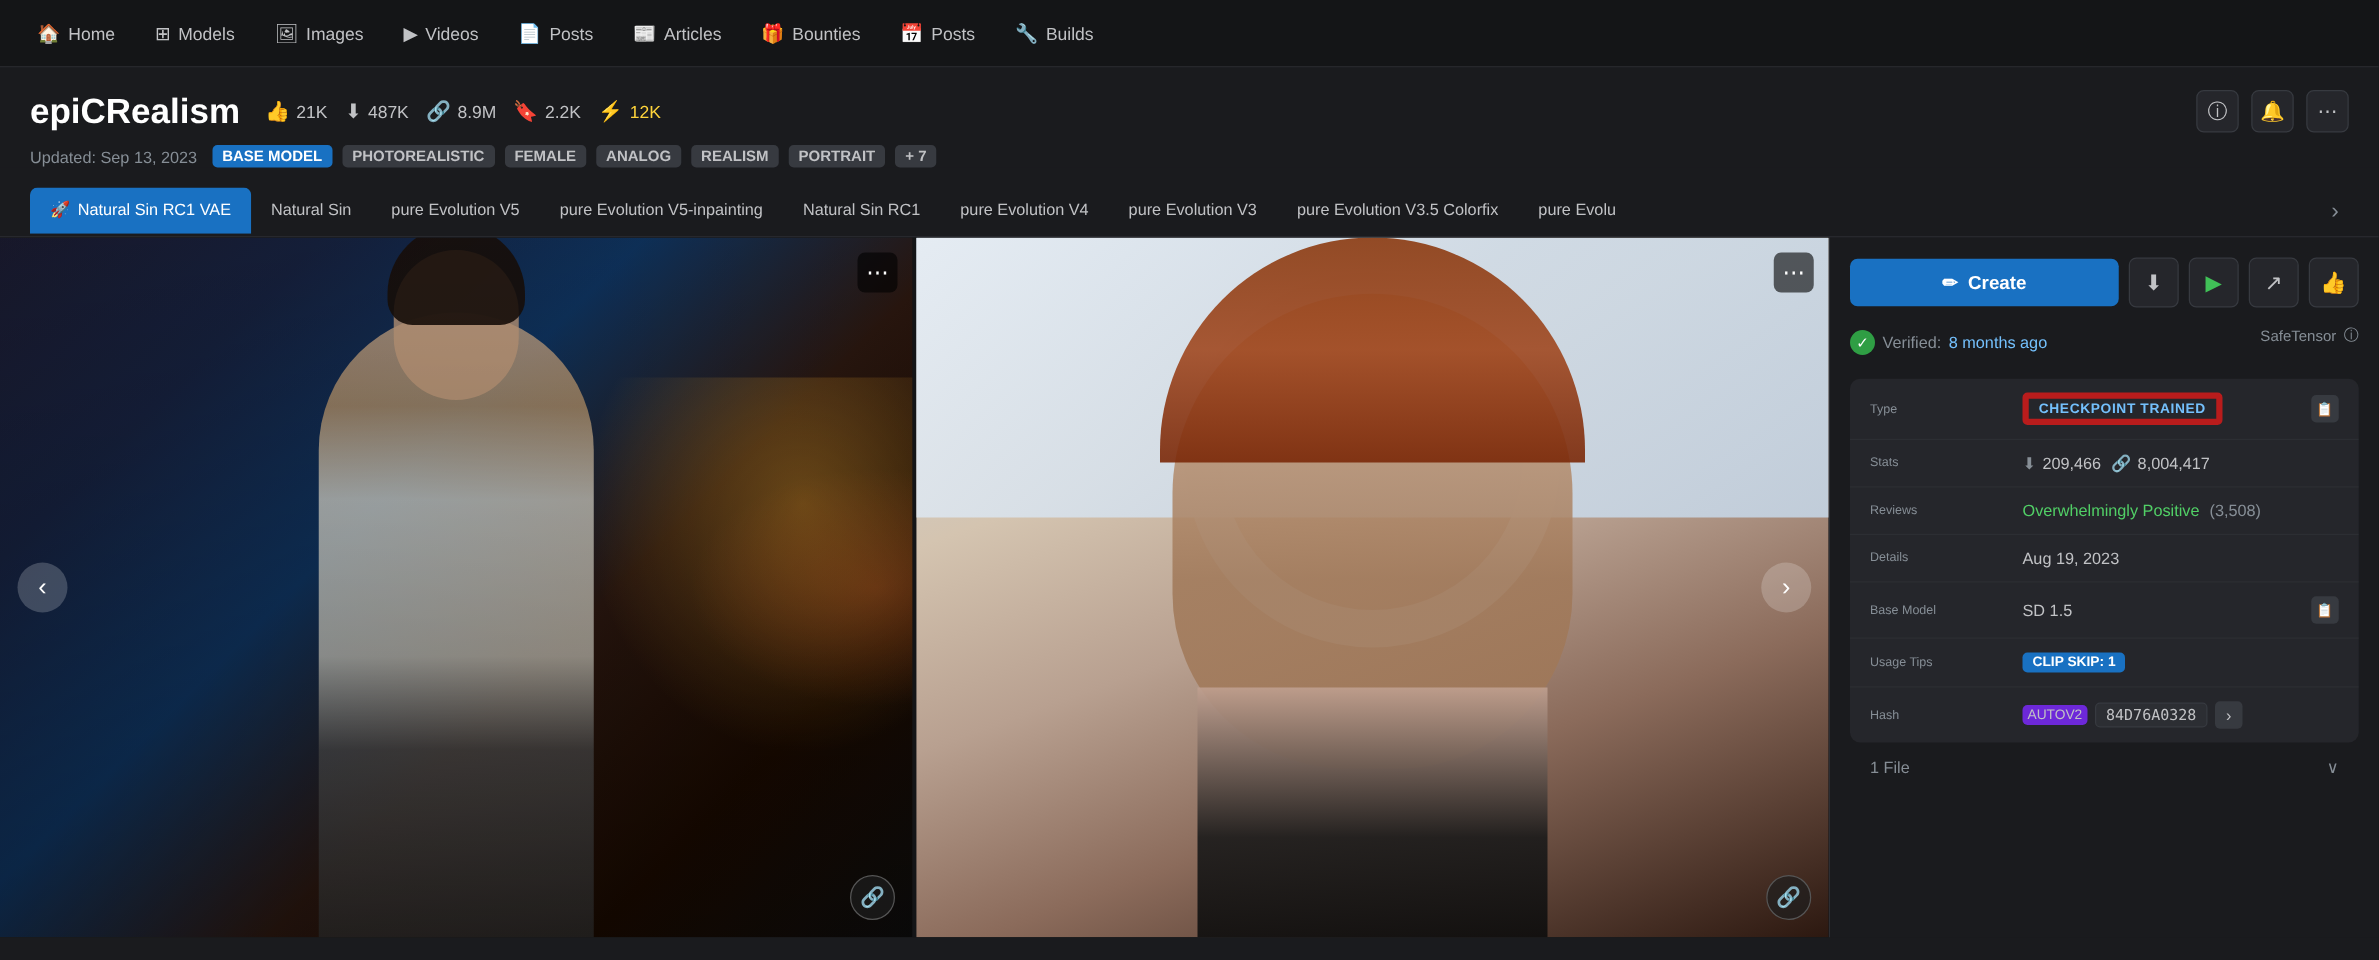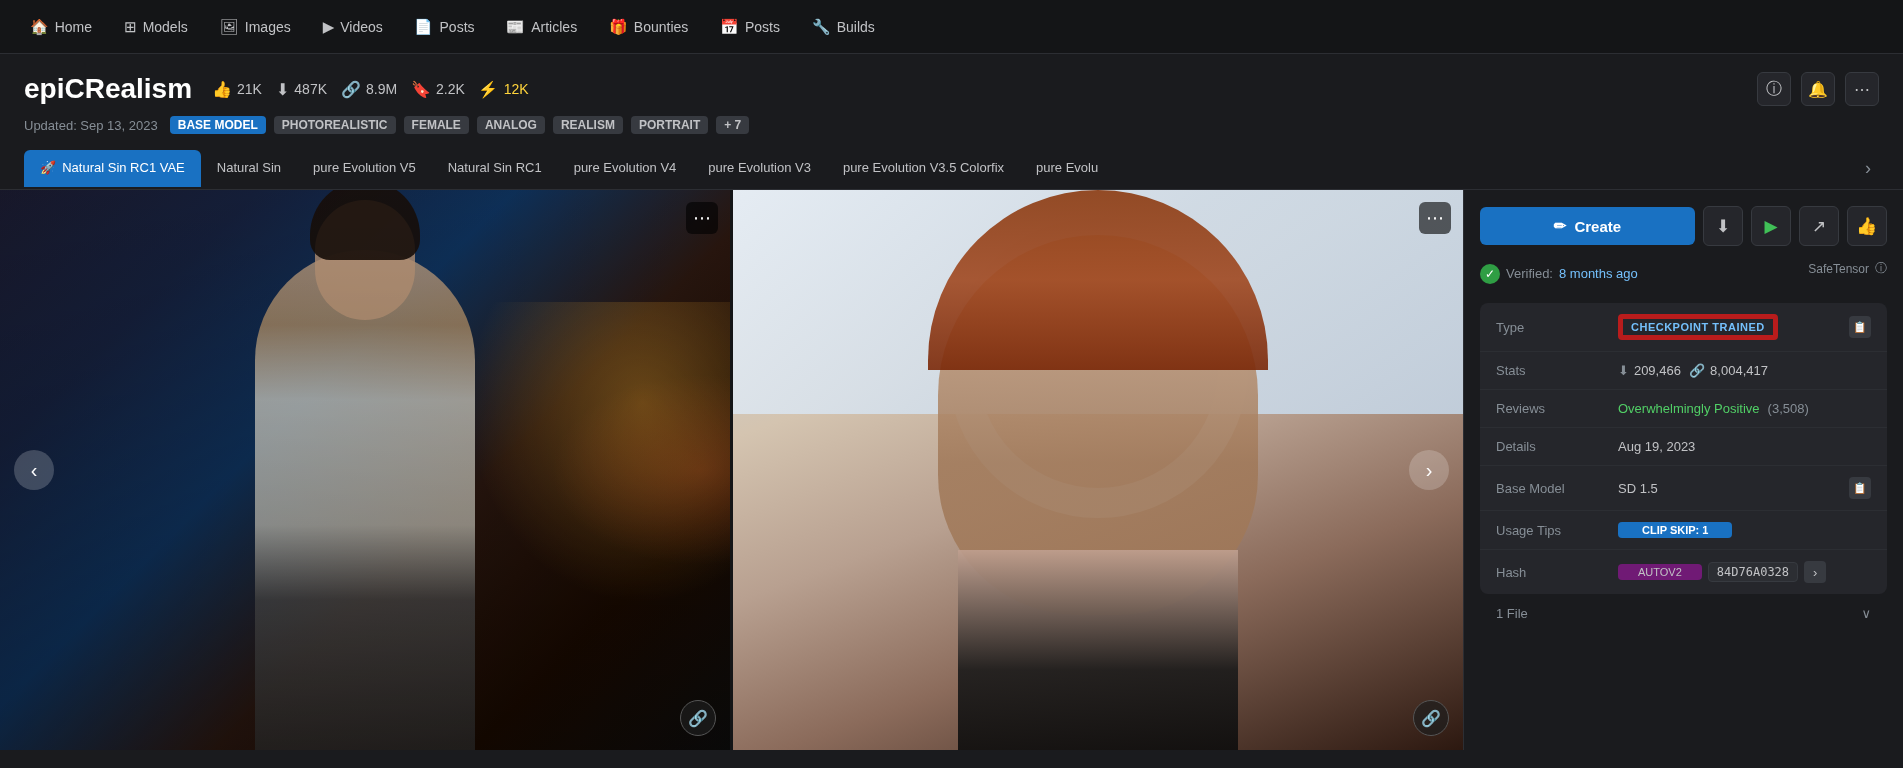--- a/index.html
+++ b/index.html
@@ -268,21 +268,21 @@
 
     .details-row {
       display: flex; align-items: center;
       padding: 11px 16px;
       border-bottom: 1px solid #2c2e33;
       gap: 12px;
     }
     .details-row:last-child { border-bottom: none; }
     .details-label {
       width: 110px; flex-shrink: 0;
-      color: #868e96; font-size: 13px;
+      color: #868e96; font-size: 10px;
     }
     .details-value {
       flex: 1; color: #c1c2c5; font-size: 13px;
       display: flex; align-items: center; gap: 8px;
     }
     .checkpoint-badge {
       background: transparent;
       border: 5px solid #b91c1c;
       color: #74c0fc;
       font-size: 11px;
@@ -302,31 +302,31 @@
       width: 22px; height: 22px;
       background: #373a40;
       border-radius: 4px;
       display: flex; align-items: center; justify-content: center;
       cursor: pointer; color: #868e96; font-size: 11px; margin-left: auto;
     }
     .clip-skip-badge {
       background: #1971c2;
       color: #fff;
       font-size: 11px; font-weight: 700;
-      padding: 2px 24px;
+      padding: 2px 8px;
       border-radius: 4px;
     }
     .hash-row {
       display: flex; align-items: center; gap: 6px;
     }
     .hash-type {
-      background: #701a75;
+      background: #6d28d9;
       color: #c1c2c5;
       font-size: 11px;
-      padding: 2px 20px;
+      padding: 2px 4px;
       border-radius: 4px;
     }
     .hash-val {
       background: #2c2e33;
       border: 1px solid #373a40;
       border-radius: 4px;
       padding: 2px 8px;
       font-size: 12px;
       font-family: monospace;
       color: #c1c2c5;
@@ -449,20 +449,23 @@
 <div class="versions-bar">
   <div class="version-tab active">
     <span>🚀</span>
     <span>Natural Sin RC1 VAE</span>
   </div>
   <div class="version-tab">
     <span>Natural Sin</span>
   </div>
   <div class="version-tab">
     <span>pure Evolution V5</span>
+  </div>
+  <div class="version-tab">
+    <span>pure Evolution V5-inpainting</span>
   </div>
   <div class="version-tab">
     <span>Natural Sin RC1</span>
   </div>
   <div class="version-tab">
     <span>pure Evolution V4</span>
   </div>
   <div class="version-tab">
     <span>pure Evolution V3</span>
   </div>

